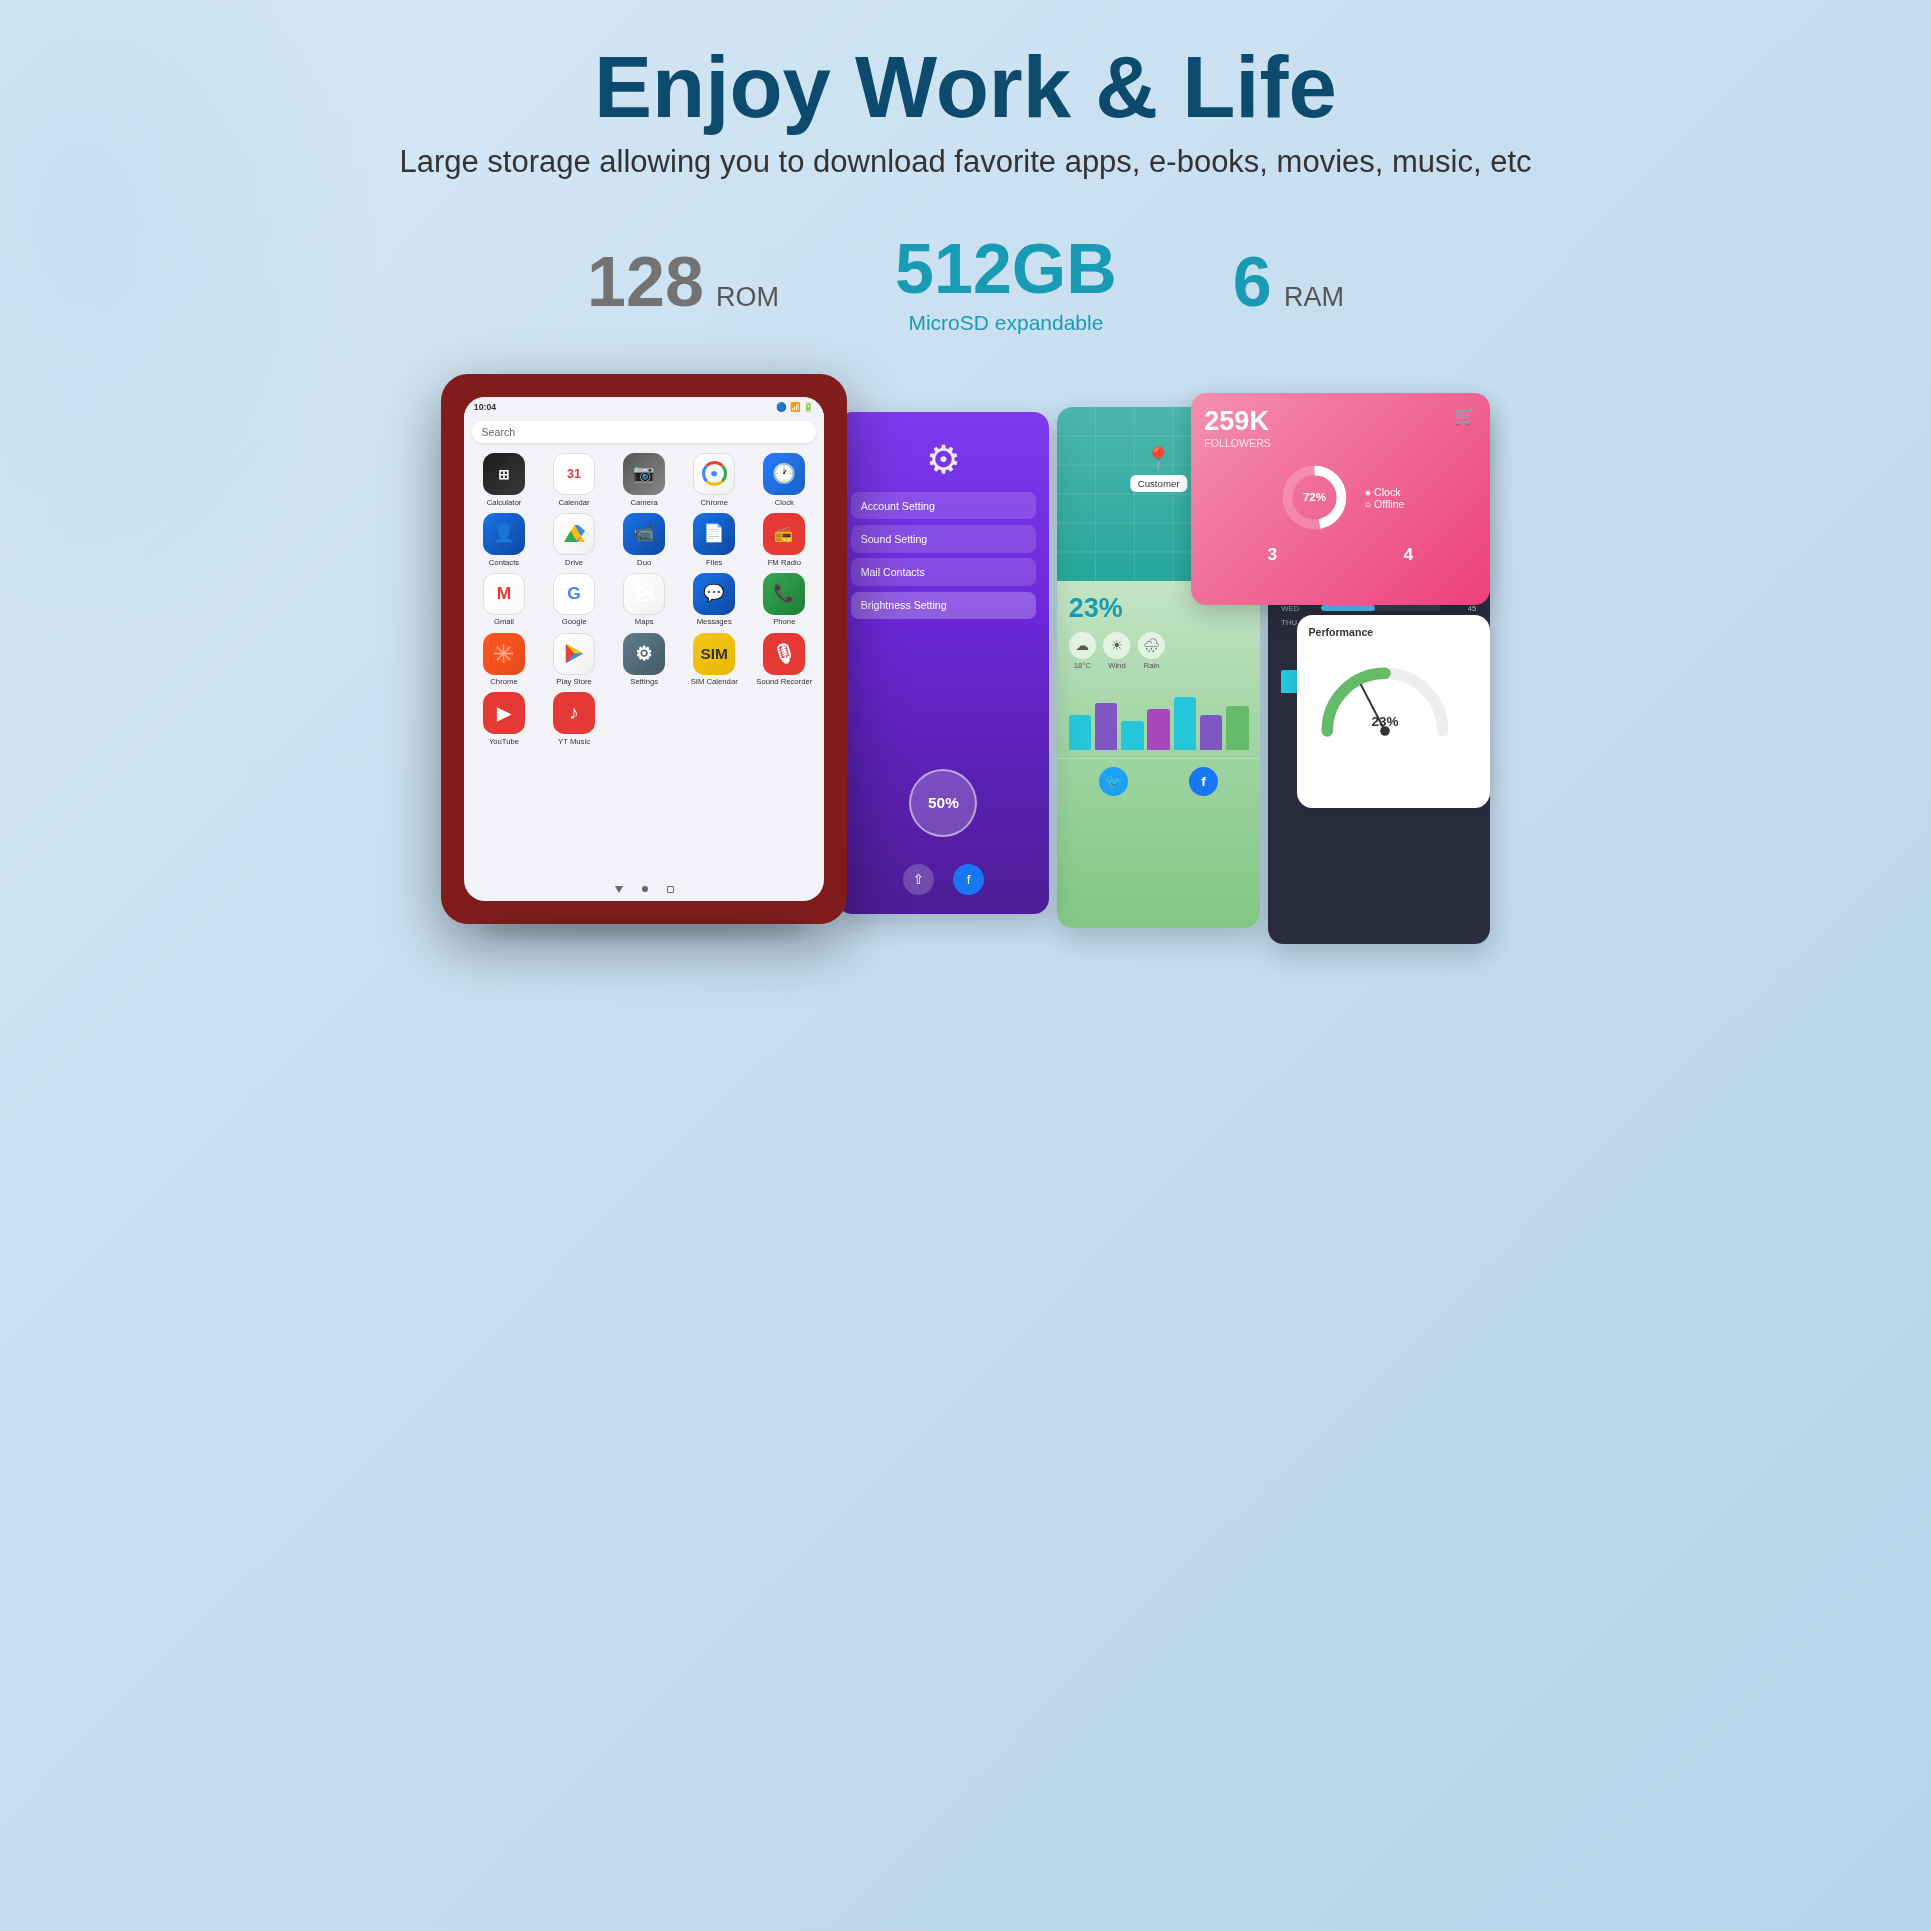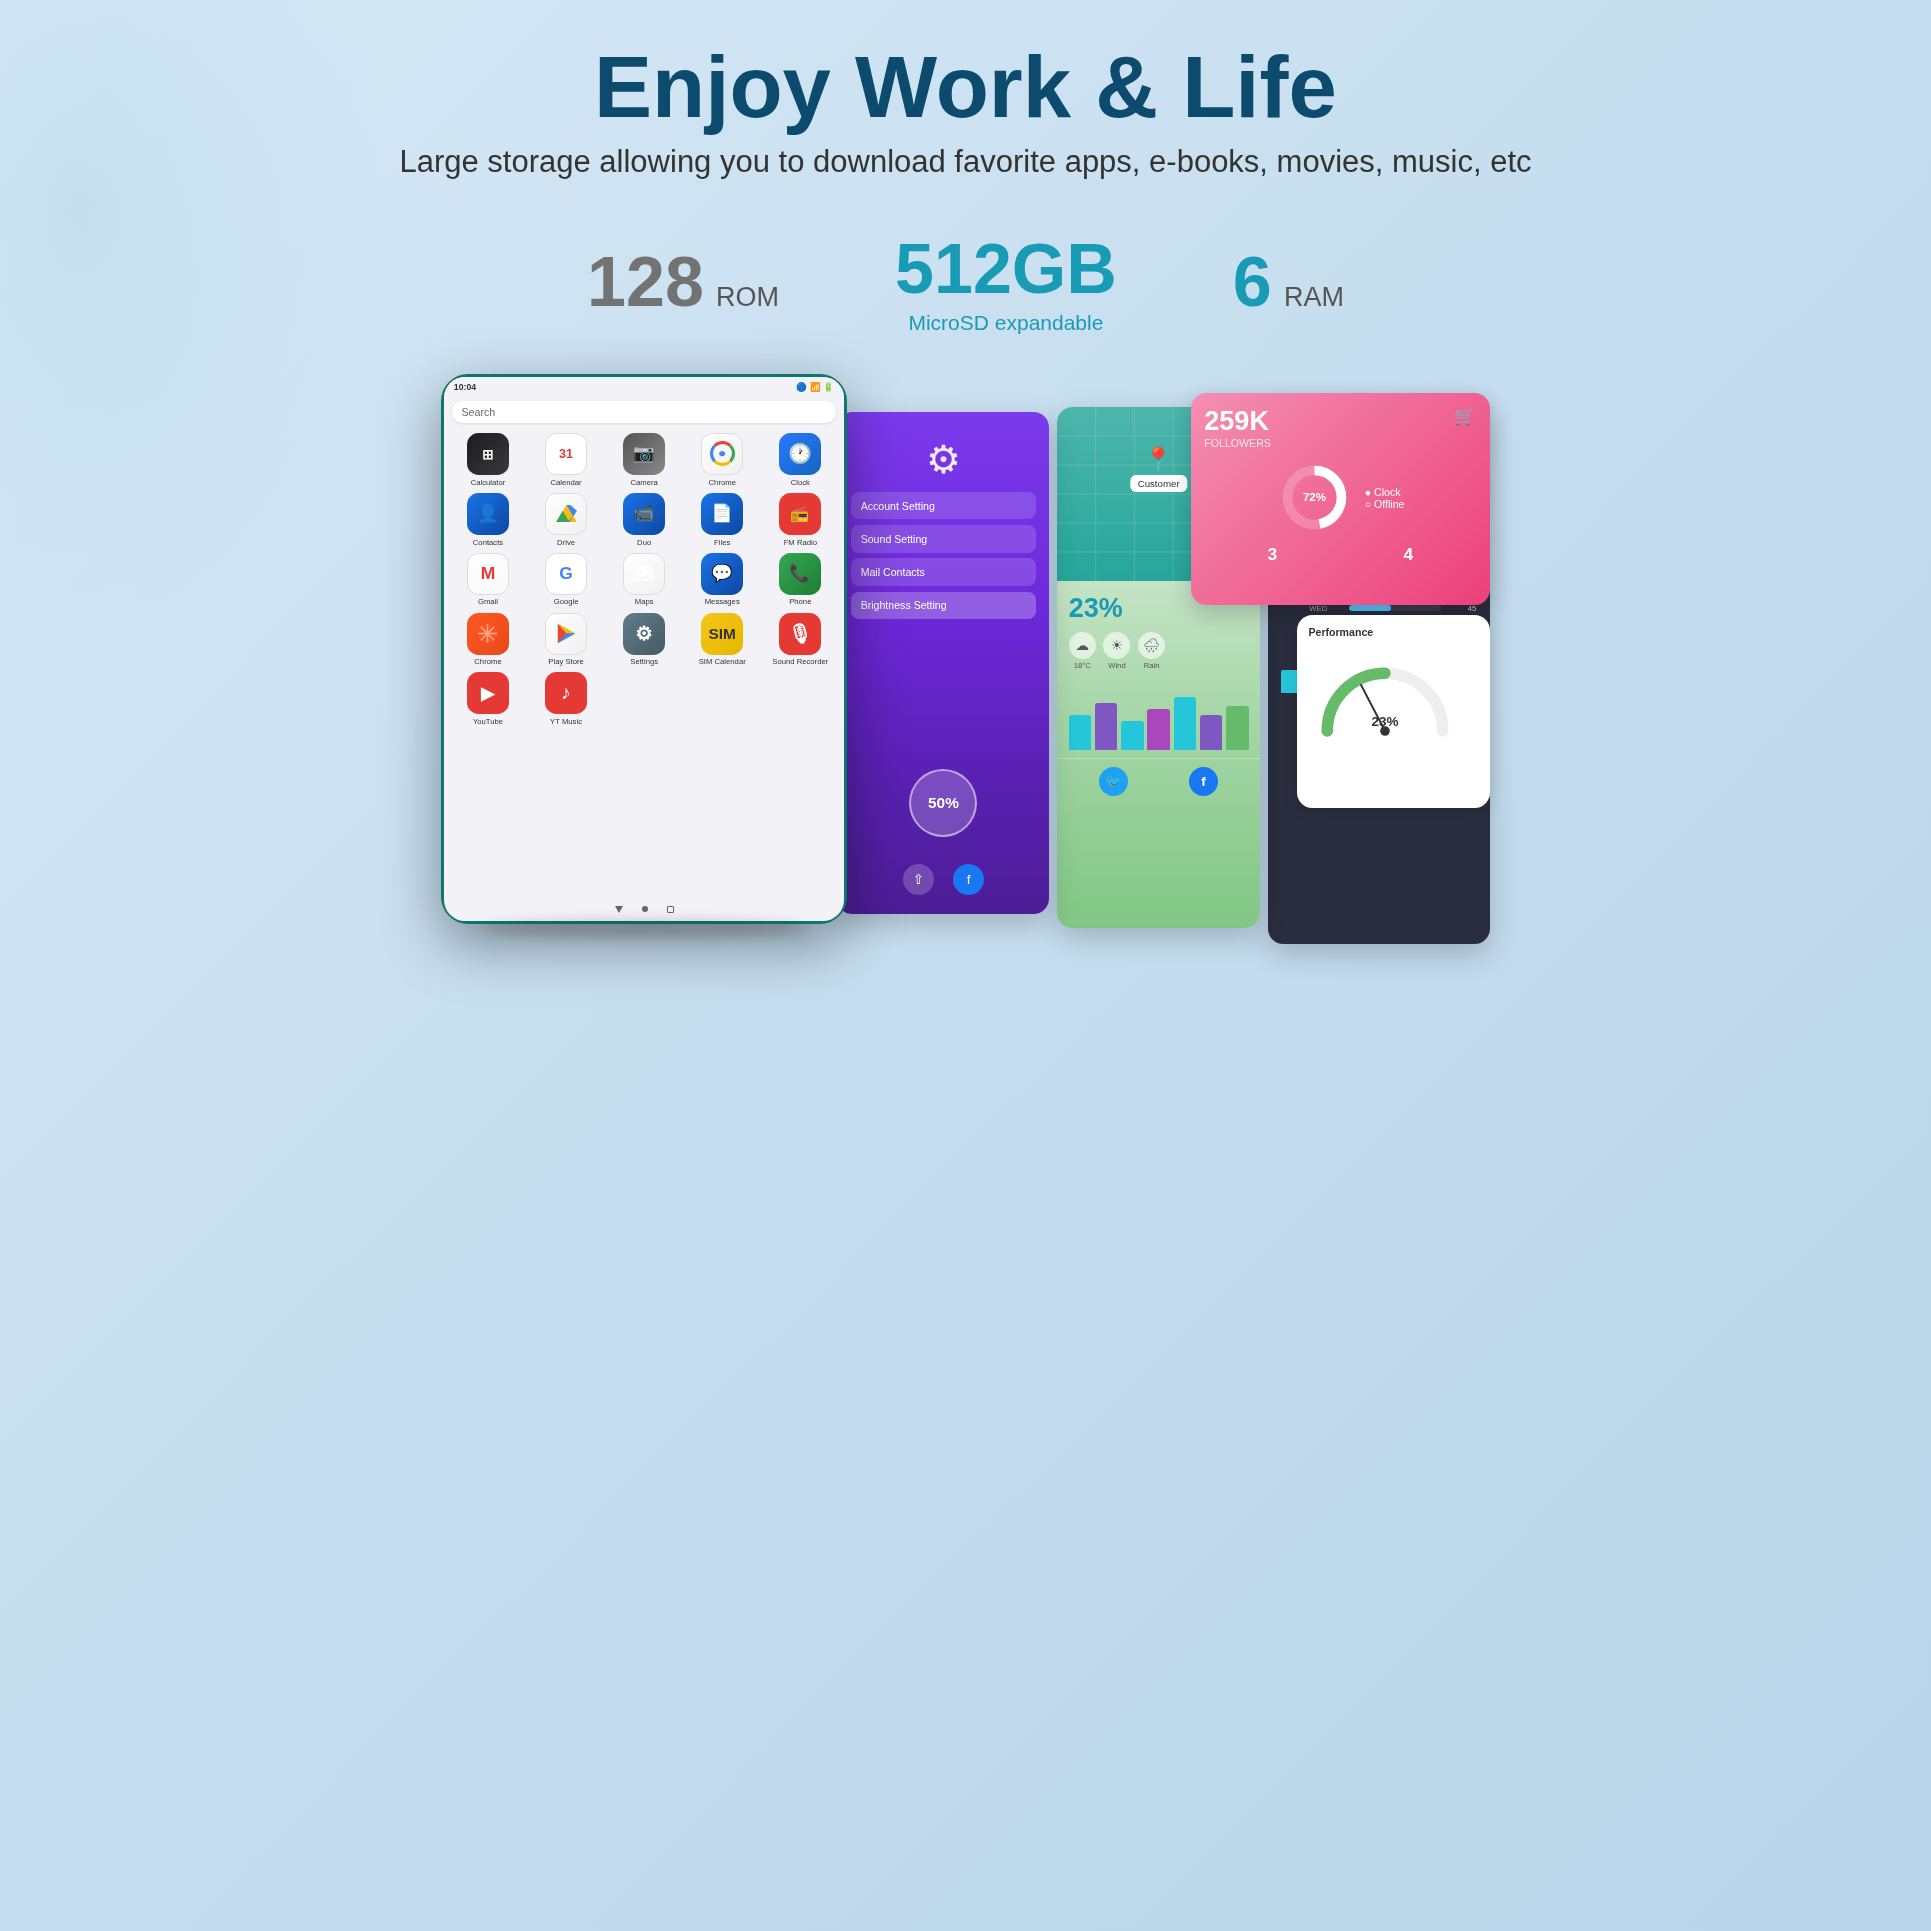--- a/index.html
+++ b/index.html
@@ -81,23 +81,23 @@
 
     
     .tablet-wrapper {
       position: relative;
       z-index: 10;
       margin-right: -29px;
     }
     .tablet {
       width: 406px;
       height: 550px;
-      background: #0f766e;
+      background: #7f1d1d;
       border-radius: 27px;
-      padding: 3px;
+      padding: 23px;
       box-shadow: 0 19.3px 58px rgba(0,0,0,0.4);
       position: relative;
     }
     .tablet-screen {
       width: 100%;
       height: 100%;
       background: #f2f2f7;
       border-radius: 21px;
       overflow: hidden;
       position: relative;
@@ -438,21 +438,20 @@
     
     .bar-chart-area {
       margin-top: 9.7px;
     }
 
     .analytics-bar-row {
       display: flex;
       align-items: center;
       gap: 11px;
       margin-bottom: 5.8px;
-      margin-left: 28px;
     }
     .analytics-bar-label {
       font-size: 7.7px;
       color: #aaa;
       width: 29px;
     }
     .analytics-bar-track {
       flex: 1;
       height: 5.8px;
       background: #3a3d4e;

